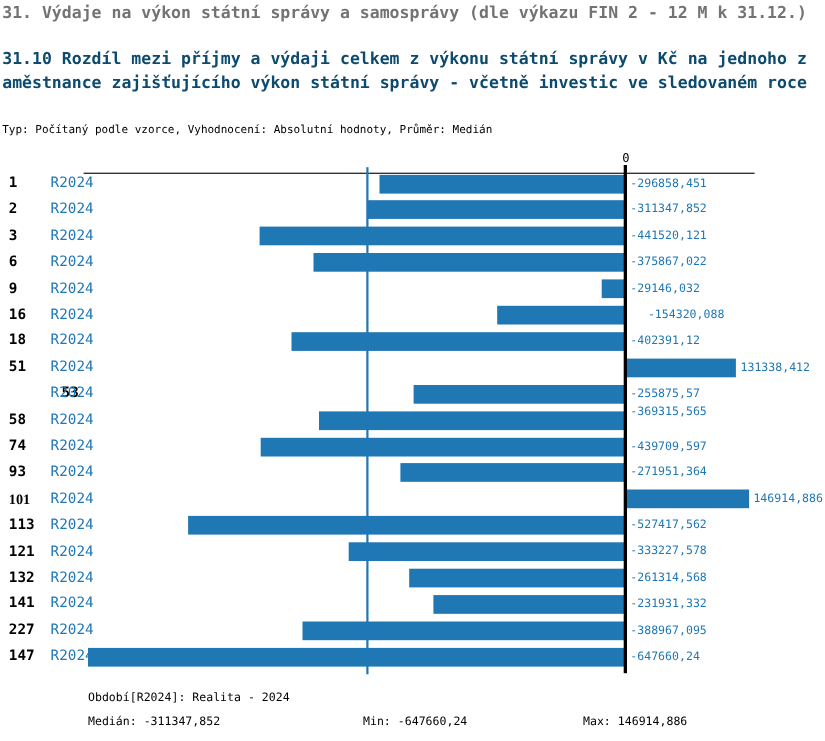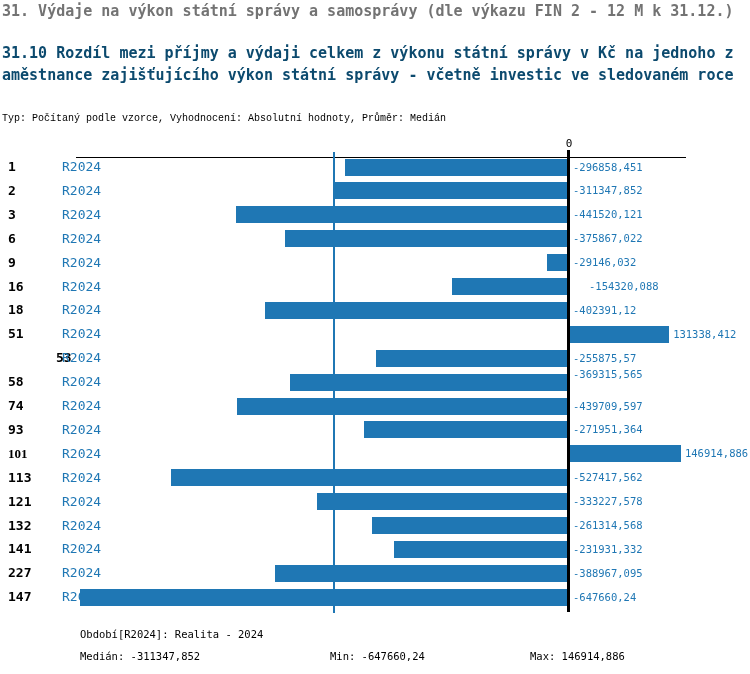--- a/index.html
+++ b/index.html
@@ -11,32 +11,31 @@
     position:absolute;left:2px;top:1px;font-size:15px;font-weight:bold;
     line-height:20px;white-space:nowrap;color:#737373;
   }
   .subtitle{
     position:absolute;left:2px;top:42px;width:734px;font-size:15px;font-weight:bold;
     line-height:22px;color:#0c4a6e;word-break:break-all;
   }
   .meta{
     position:absolute;left:2px;top:112px;font-size:10px;line-height:13px;color:#000;
     white-space:nowrap;
-    font-family:Liberation Mono, monospace;
   }
   .plot{position:absolute;left:0;top:0;width:750px;height:674px;}
   .axis-h{position:absolute;left:76px;top:157px;width:610px;height:1px;background:#000;}
   .zero-line{position:absolute;left:567px;top:150px;width:3px;height:462px;background:#000;}
   .median-line{position:absolute;top:152px;width:2px;height:461px;}
   .zero-label{
     position:absolute;left:563px;top:138px;width:12px;text-align:center;
     font-size:11px;line-height:12px;color:#000;
   }
   .row-num{position:absolute;left:8px;font-size:13px;font-weight:bold;line-height:16px;color:#000;white-space:nowrap;}
-  .row-series{position:absolute;left:62px;font-size:13px;line-height:16px;white-space:nowrap;}
+  .row-series{position:absolute;left:46px;font-size:13px;line-height:16px;white-space:nowrap;}
   .bar{position:absolute;height:17px;}
   .row-value{position:absolute;font-size:10.5px;line-height:13px;white-space:nowrap;}
   .footer-line1{position:absolute;left:80px;top:628px;font-size:10.5px;line-height:13px;white-space:nowrap;}
   .footer-stat{position:absolute;top:650px;font-size:10.5px;line-height:13px;white-space:nowrap;}
   .f-median{left:80px;}
   .f-min{left:330px;}
   .f-max{left:530px;}
 </style>
 </head>
 <body>

